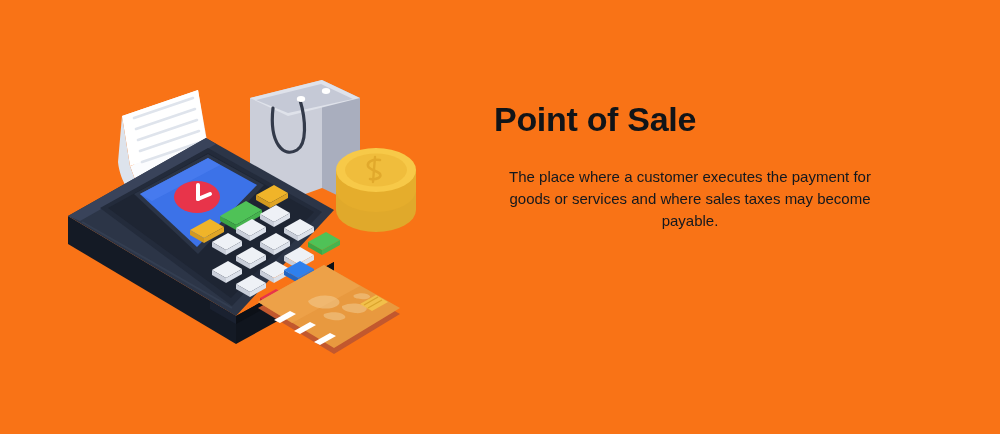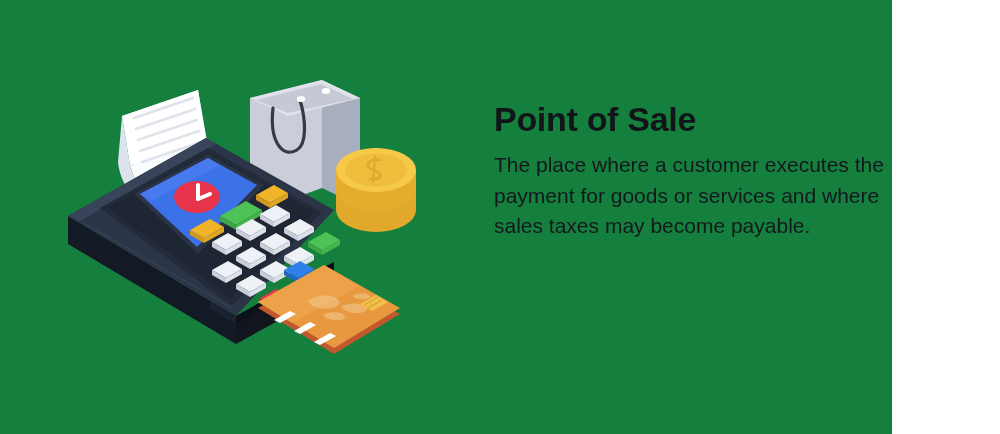--- a/index.html
+++ b/index.html
@@ -7,23 +7,23 @@
     padding: 0;
   }
   body {
     width: 1000px;
     height: 434px;
     overflow: hidden;
     font-family: "Liberation Sans", sans-serif;
   }
   #card {
     position: relative;
-    width: 892px;
+    width: 1000px;
     height: 434px;
-    background: #15803d;
+    background: #f97316;
     box-sizing: border-box;
   }
   #illustration {
     position: absolute;
     left: 60px;
     top: 58px;
     width: 400px;
     height: 320px;
   }
   #illustration svg {
@@ -46,26 +46,27 @@
     margin: 0;
   }
   #pronunciation {
     font-size: 20px;
     font-weight: normal;
     color: #1b2026;
     line-height: 1.3;
     margin: 6px 0 0 0;
   }
   #definition {
-    font-size: 21px;
+    font-size: 15px;
     font-weight: normal;
     color: #13181e;
     line-height: 1.45;
-    margin: 12px 0 0 0;
+    margin: 28px 0 0 0;
     width: 392px;
+    text-align: center;
   }
 </style>
 </head>
 <body>
 
 <div id="card">
 
   <div id="illustration">
     <svg viewBox="0 0 400 320" xmlns="http://www.w3.org/2000/svg">
 

